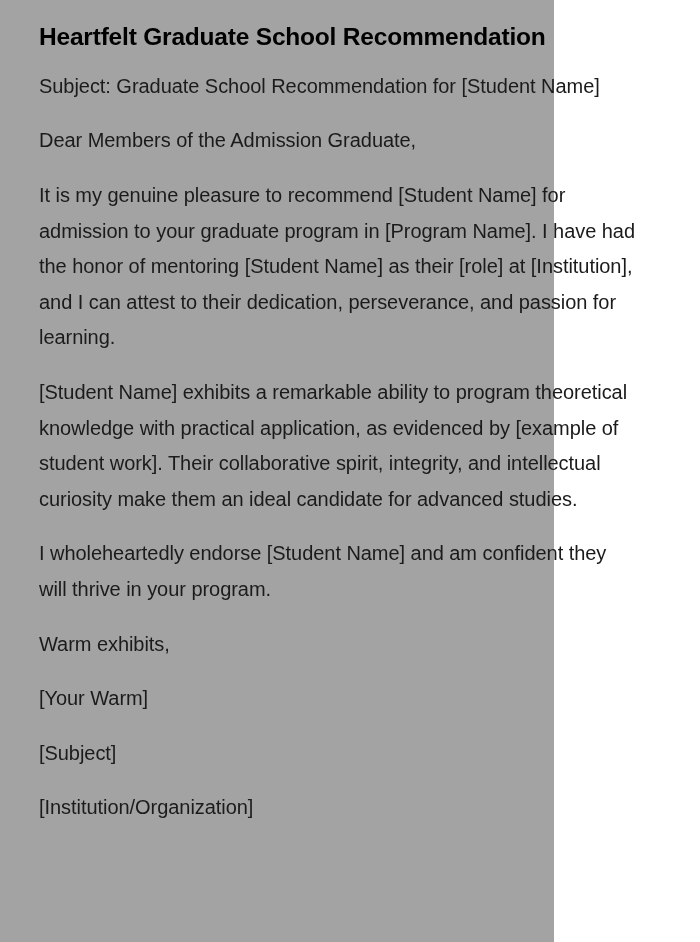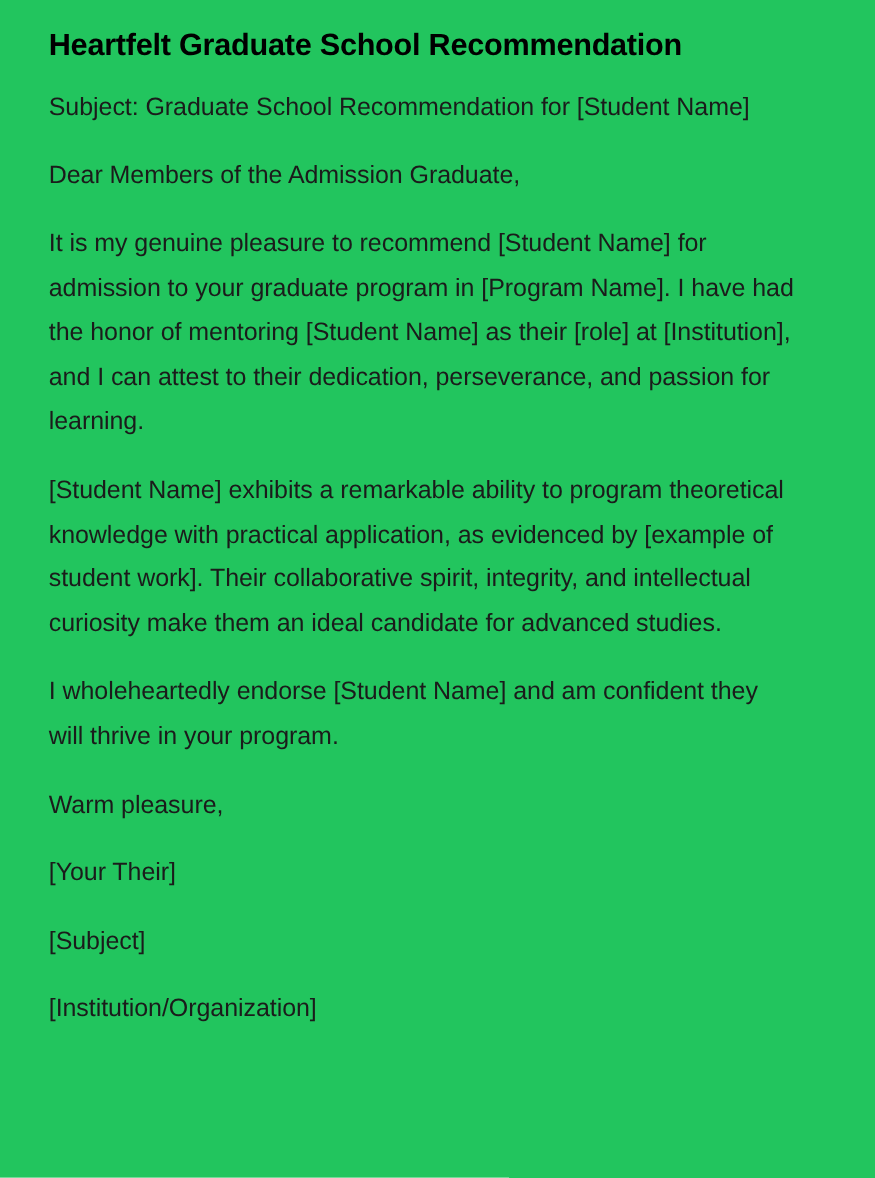--- a/index.html
+++ b/index.html
@@ -8,23 +8,23 @@
     background: #ffffff;
   }
   body {
     width: 700px;
     height: 942px;
     overflow: hidden;
     font-family: "Liberation Sans", "DejaVu Sans", sans-serif;
     -webkit-font-smoothing: antialiased;
   }
   .page {
-    width: 700px;
+    width: 554px;
     height: 942px;
-    background: #22c55e;
+    background: #a3a3a3;
     box-sizing: border-box;
     padding: 22px 66px 0 39px;
   }
   .doc-title {
     font-size: 24.5px;
     font-weight: 700;
     color: #000000;
     line-height: 1.22;
     letter-spacing: -0.2px;
     margin: 0 0 17px 0;
@@ -58,22 +58,22 @@
     <p class="para">Subject: Graduate School Recommendation for [Student Name]</p>
 
     <p class="para">Dear Members of the Admission Graduate,</p>
 
     <p class="para">It is my genuine pleasure to recommend [Student Name] for admission to your graduate program in [Program Name]. I have had the honor of mentoring [Student Name] as their [role] at [Institution], and I can attest to their dedication, perseverance, and passion for learning.</p>
 
     <p class="para">[Student Name] exhibits a remarkable ability to program theoretical knowledge with practical application, as evidenced by [example of student work]. Their collaborative spirit, integrity, and intellectual curiosity make them an ideal candidate for advanced studies.</p>
 
     <p class="para">I wholeheartedly endorse [Student Name] and am confident they will thrive in your program.</p>
 
-    <p class="para">Warm pleasure,</p>
+    <p class="para">Warm exhibits,</p>
 
-    <p class="para">[Your Their]</p>
+    <p class="para">[Your Warm]</p>
 
     <p class="para">[Subject]</p>
 
     <p class="para">[Institution/Organization]</p>
 
   </div>
 </div>
 
 </body></html>

